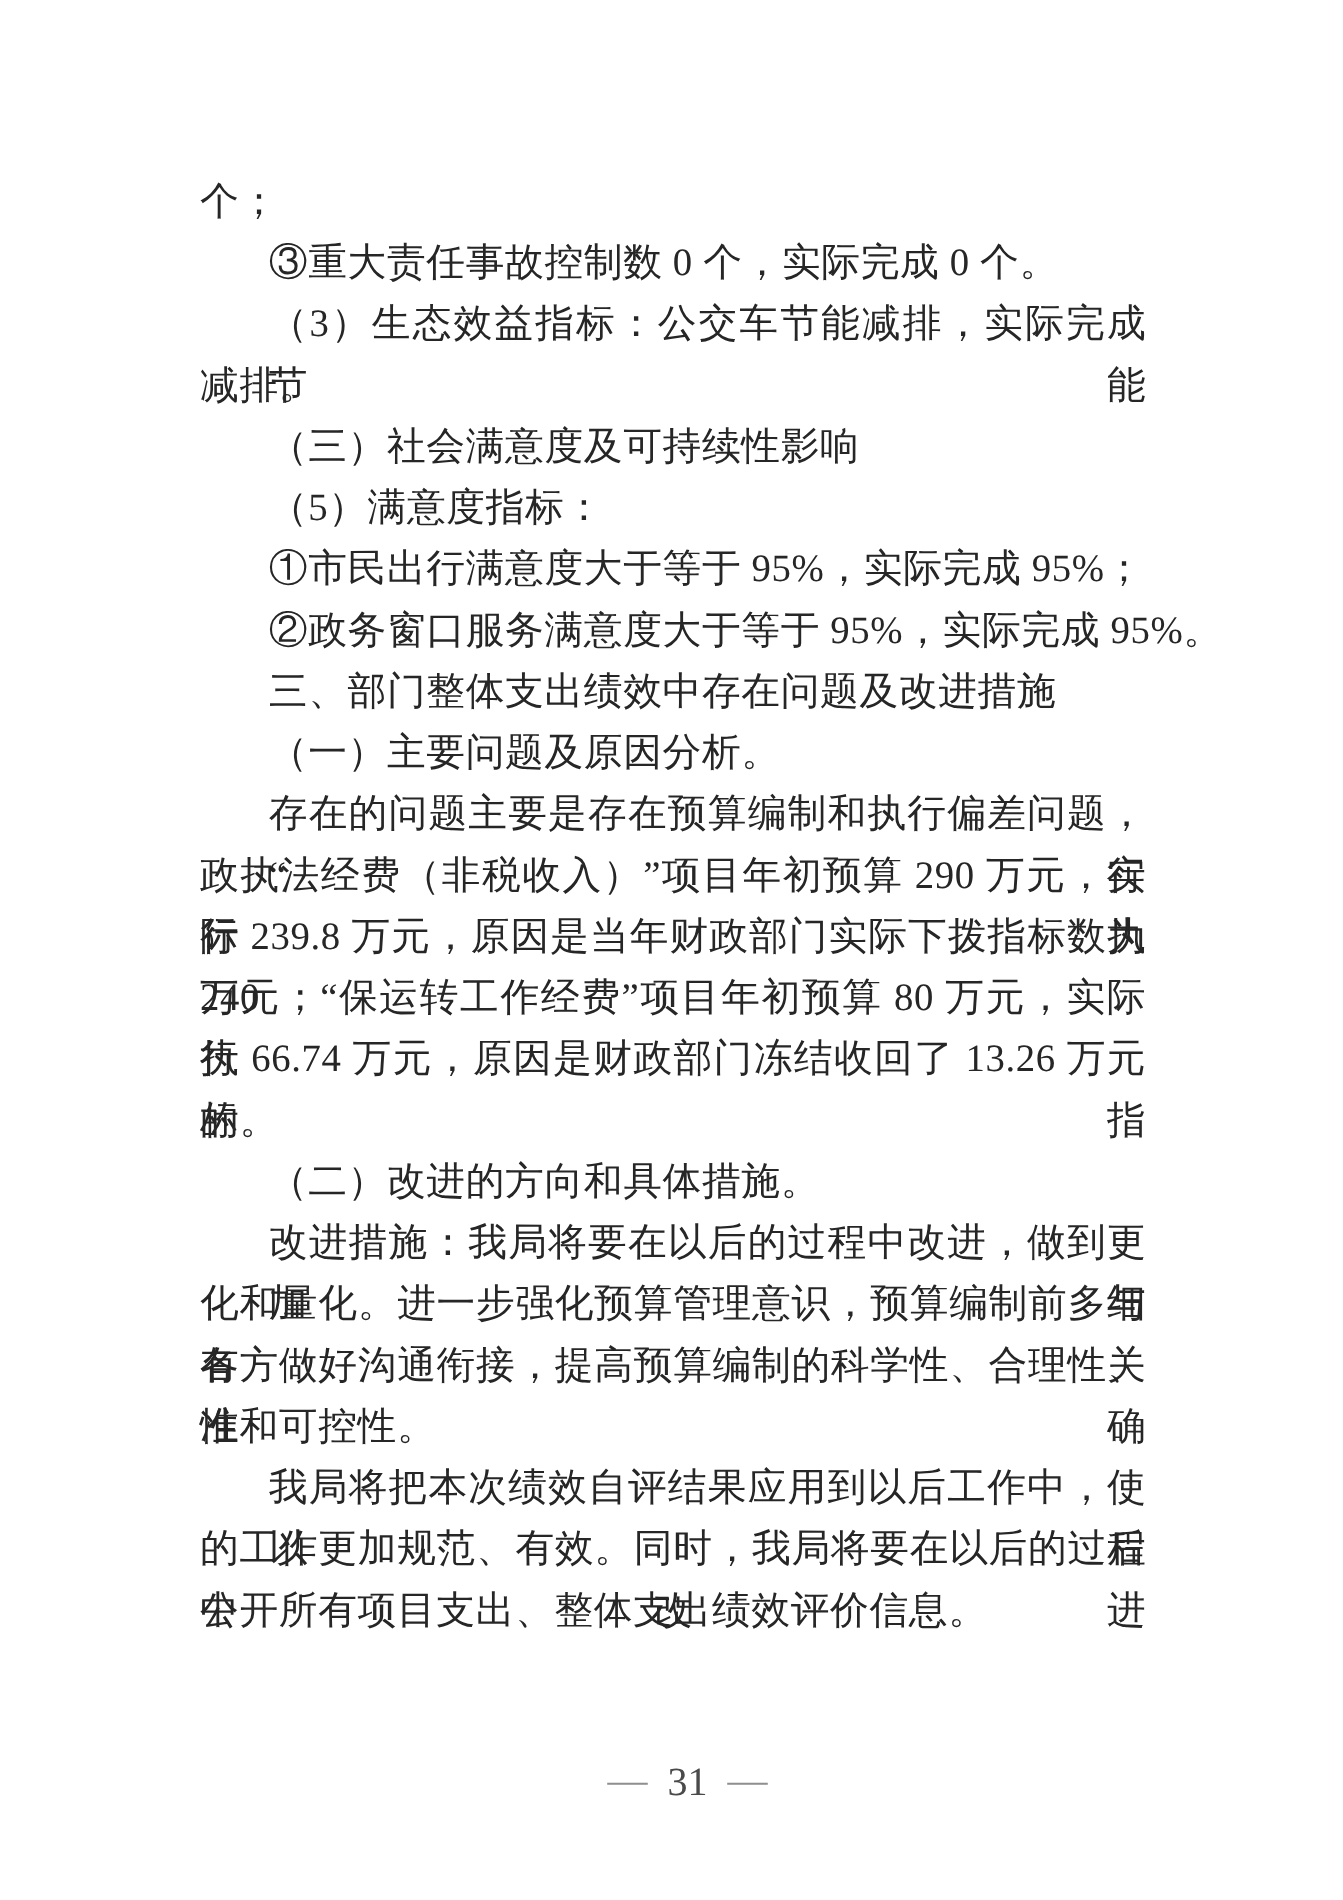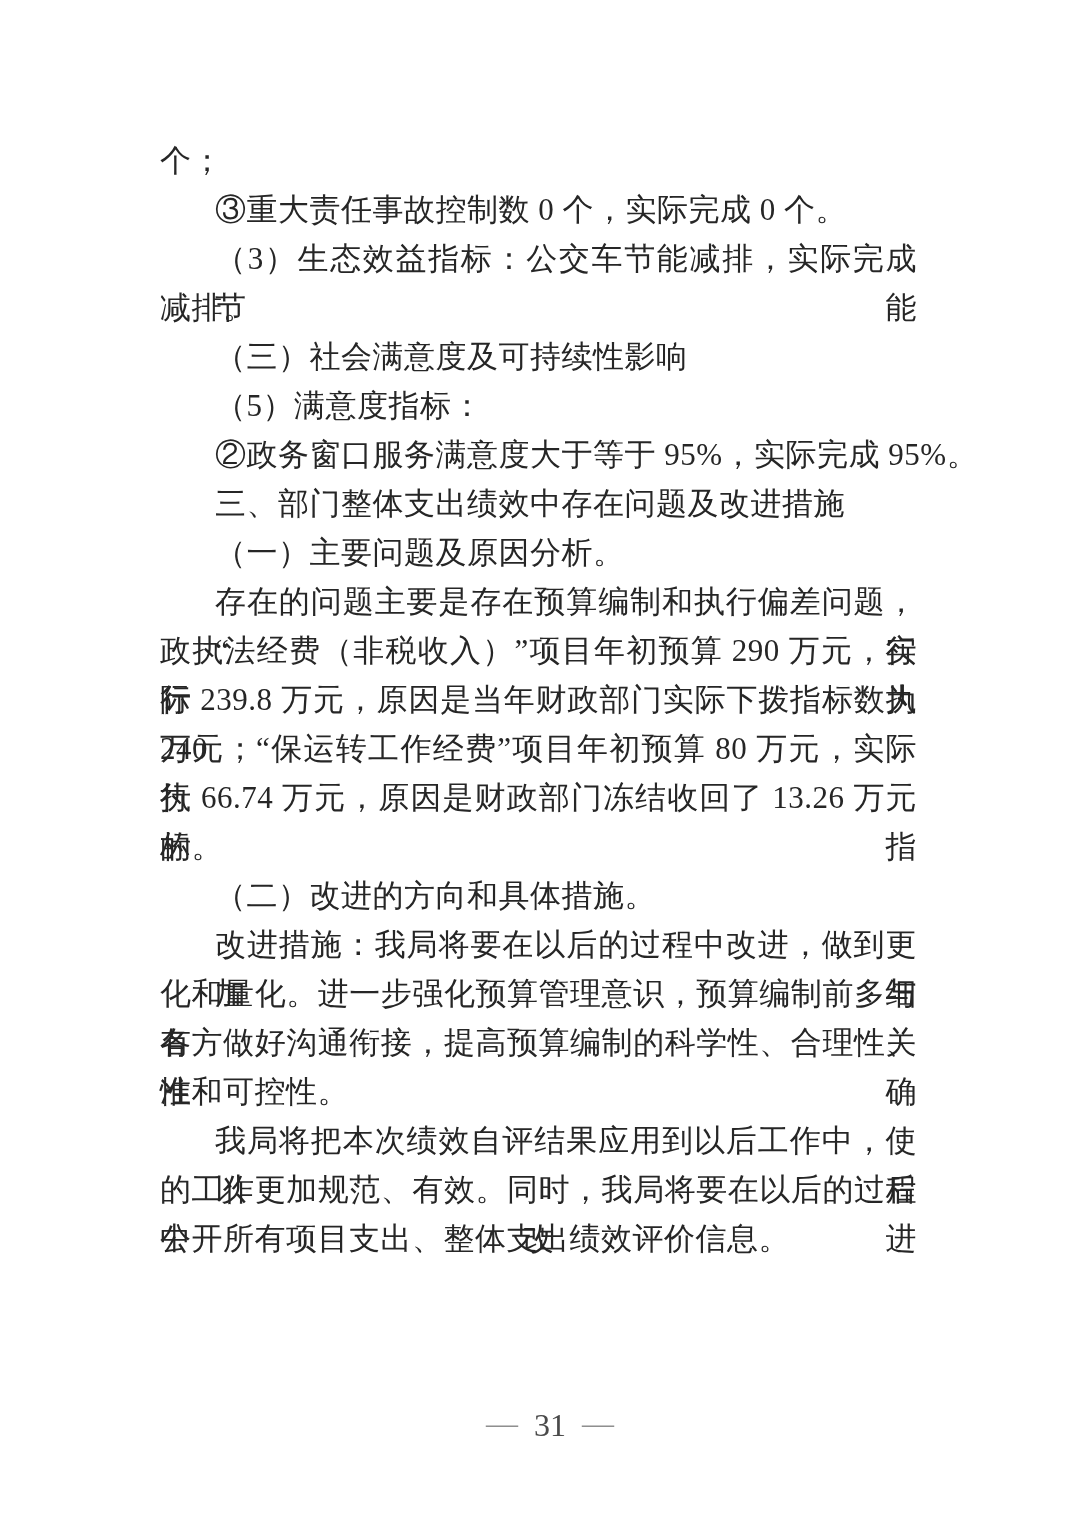--- a/index.html
+++ b/index.html
@@ -65,20 +65,21 @@
 
 <div class="page">
 
   <main class="content">
     <div class="ln">个；</div>
     <div class="ln ind">③重大责任事故控制数 0 个，实际完成 0 个。</div>
     <div class="ln ind fill">（3）生态效益指标：公交车节能减排，实际完成节能</div>
     <div class="ln">减排。</div>
     <div class="ln ind">（三）社会满意度及可持续性影响</div>
     <div class="ln ind">（5）满意度指标：</div>
+    <div class="ln ind">①市民出行满意度大于等于 95%，实际完成 95%；</div>
     <div class="ln ind">②政务窗口服务满意度大于等于 95%，实际完成 95%。</div>
     <div class="ln ind">三、部门整体支出绩效中存在问题及改进措施</div>
     <div class="ln ind">（一）主要问题及原因分析。</div>
     <div class="ln ind fill">存在的问题主要是存在预算编制和执行偏差问题，“行</div>
     <div class="ln fill">政执法经费（非税收入）”项目年初预算 290 万元，实际执</div>
     <div class="ln fill">行 239.8 万元，原因是当年财政部门实际下拨指标数为 240</div>
     <div class="ln fill">万元；“保运转工作经费”项目年初预算 80 万元，实际执</div>
     <div class="ln fill">行 66.74 万元，原因是财政部门冻结收回了 13.26 万元的指</div>
     <div class="ln">标。</div>
     <div class="ln ind">（二）改进的方向和具体措施。</div>

